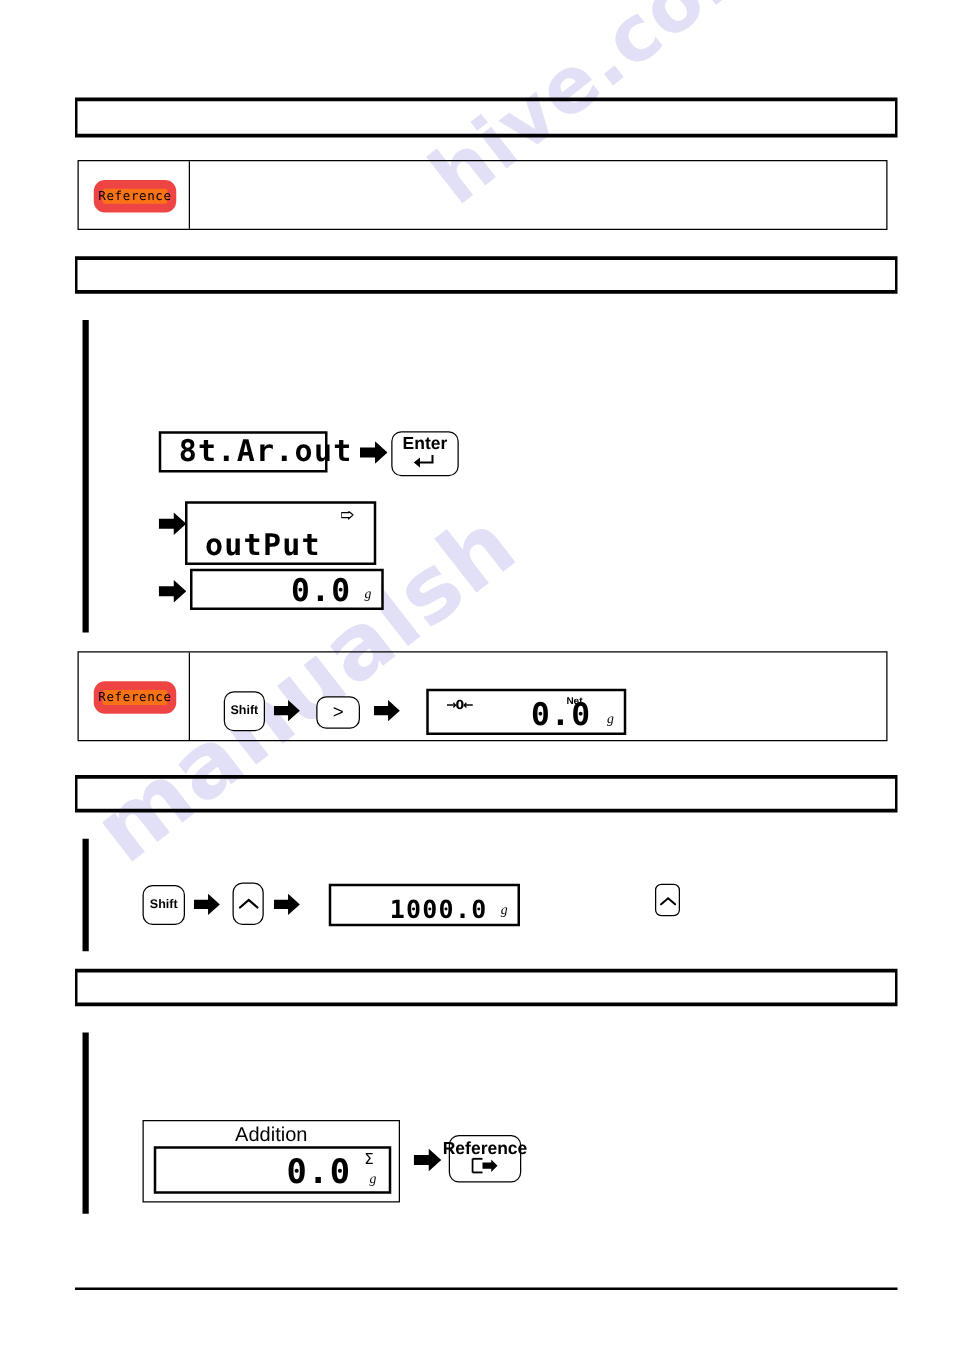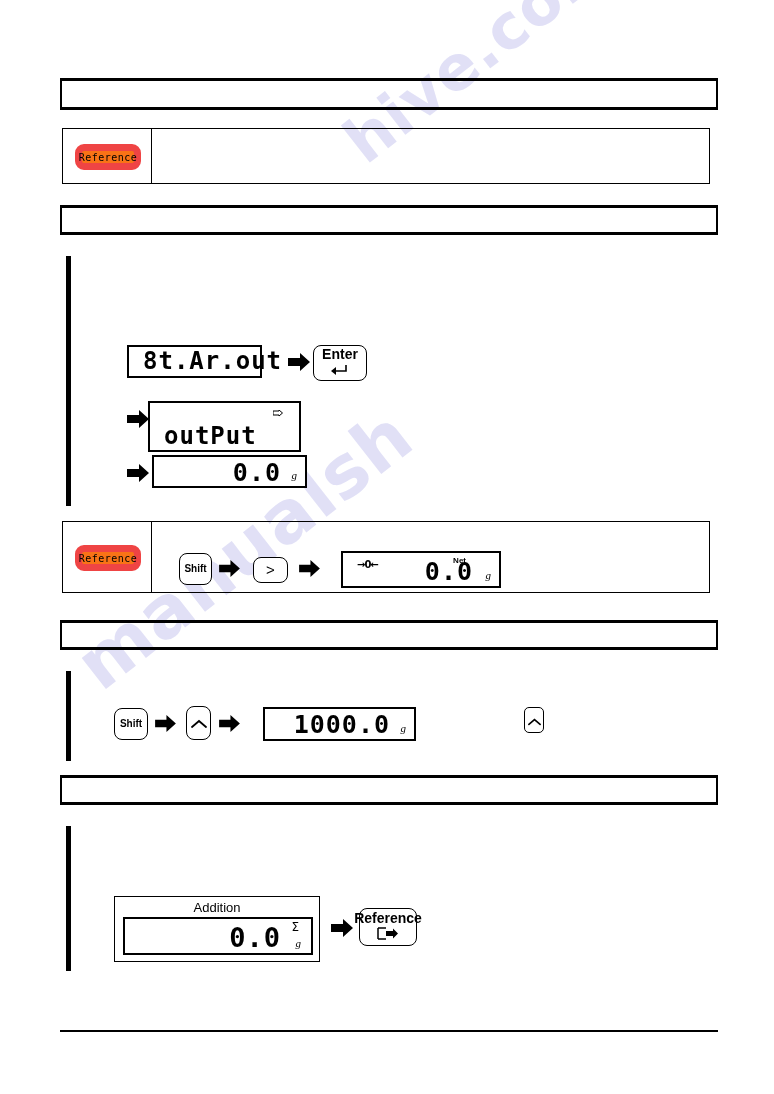--- a/index.html
+++ b/index.html
@@ -213,21 +213,21 @@
     background: #fff;
     z-index: 3;
   }
   .addition-label {
     position: absolute;
     left: 0;
     right: 0;
     top: 3px;
     text-align: center;
     font-family: "Liberation Sans", sans-serif;
-    font-size: 13px;
+    font-size: 16px;
     color: #000;
   }
 </style>
 </head>
 <body>
 
 <div class="page">
 
   <div class="watermark">
     <div class="wm-text wm-a">hive.com</div>
@@ -352,21 +352,21 @@
     </span>
   </div>
 
   <div class="arrow" style="left:219px; top:715px;">
     <svg width="21" height="17" viewBox="0 0 22 18" aria-hidden="true">
       <path d="M0 5 H12 V0 L22 9 L12 18 V13 H0 Z" fill="#000"></path>
     </svg>
   </div>
 
   <div class="lcd" style="left:263px; top:707px; width:153px; height:34px;">
-    <div class="seg lcd-main" style="font-size:25px; right:24px; bottom:2px;">1000.0</div>
+    <div class="seg lcd-main" style="font-size:20px; right:24px; bottom:2px;">1000.0</div>
     <div class="lcd-unit">g</div>
   </div>
 
   <div class="key thin" style="left:524px; top:707px; width:20px; height:26px;">
     <span class="key-glyph">
       <svg width="13" height="8" viewBox="0 0 16 10" aria-hidden="true">
         <path d="M1 8 L8 2 L15 8" stroke="#000" stroke-width="2" fill="none" stroke-linecap="round"></path>
       </svg>
     </span>
   </div>

